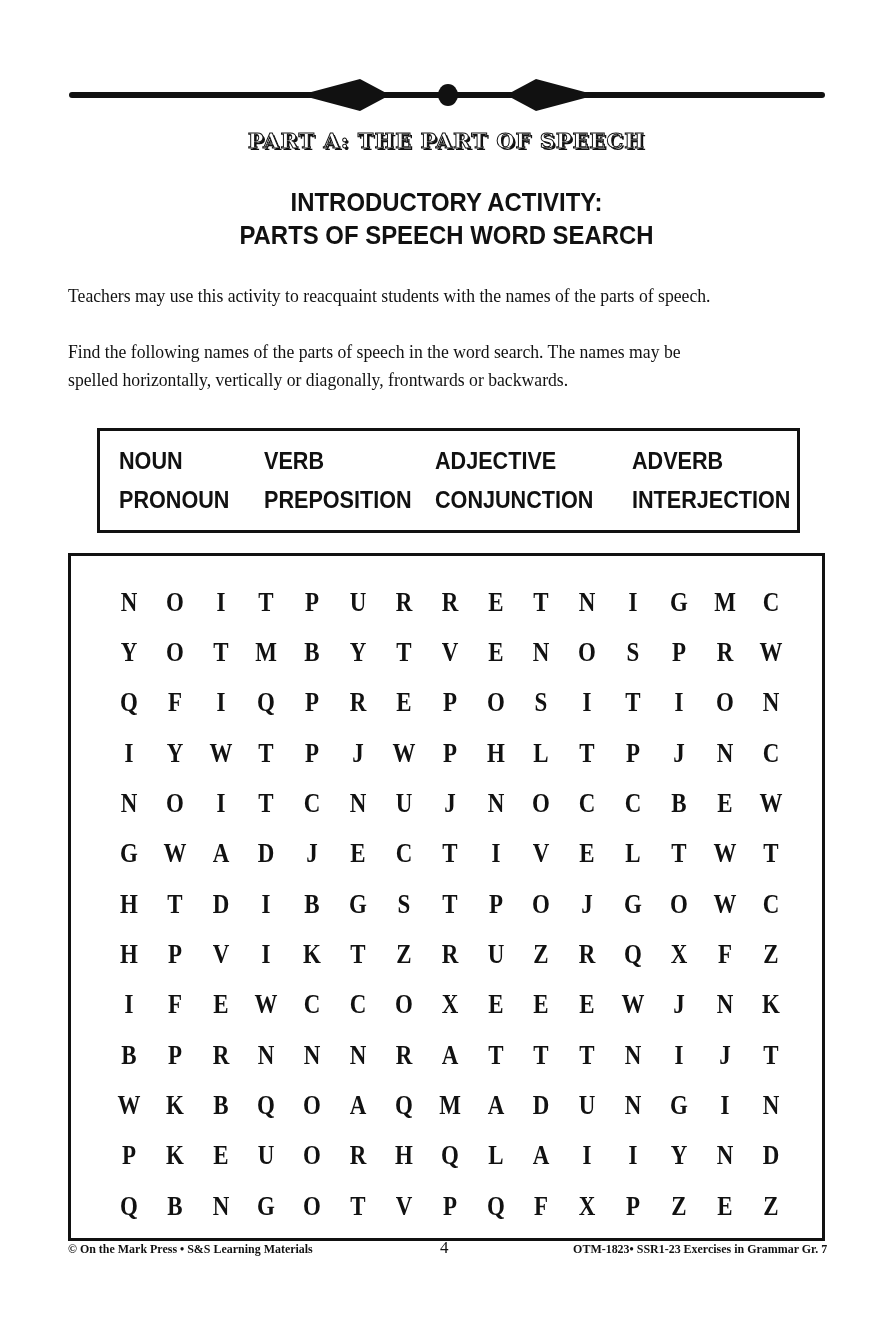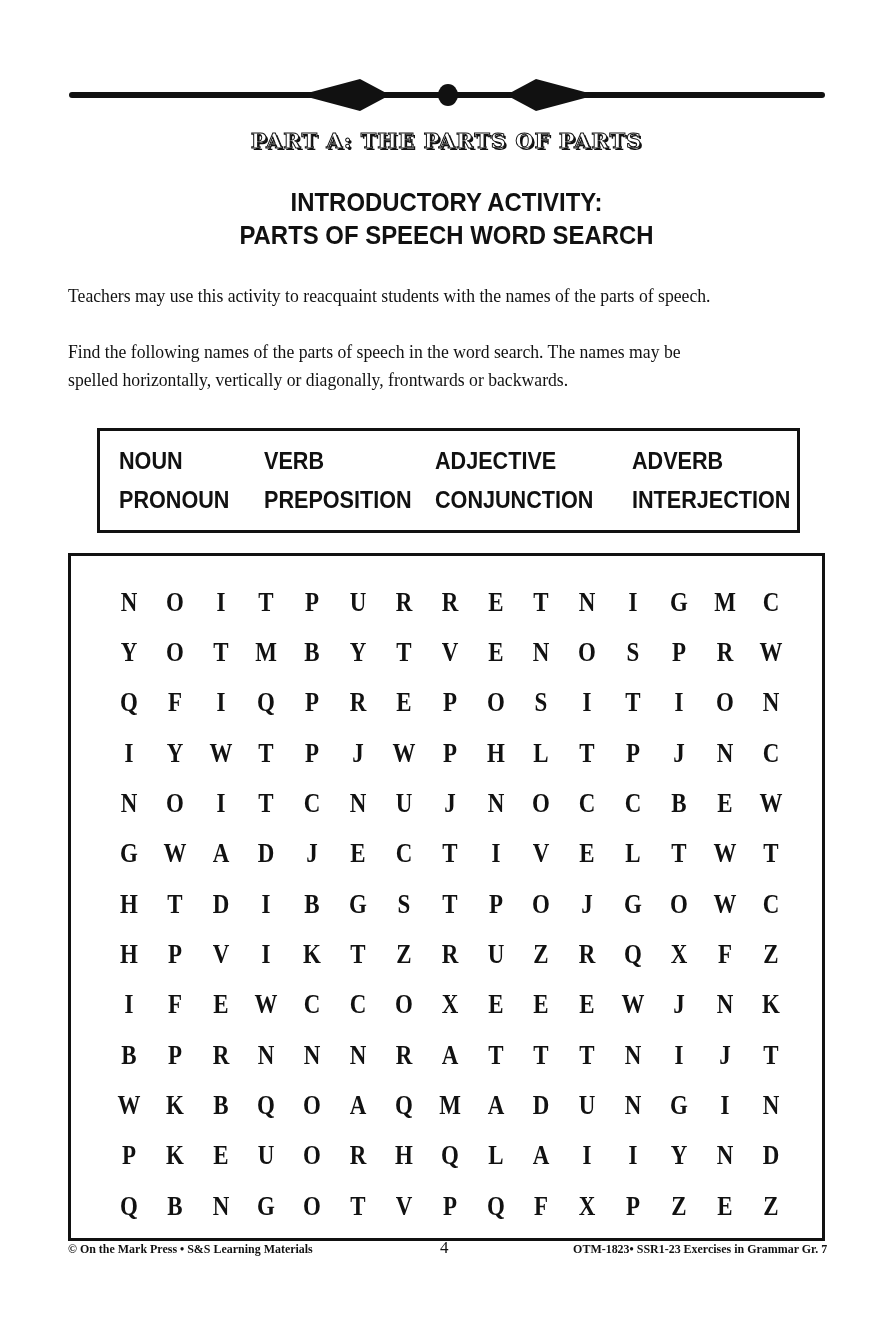--- a/index.html
+++ b/index.html
@@ -65,21 +65,21 @@
 </head>
 <body>
 
 <svg class="ornament" viewBox="0 0 758 38" xmlns="http://www.w3.org/2000/svg">
   <line x1="4" y1="19" x2="754" y2="19" stroke="#111" stroke-width="6" stroke-linecap="round"></line>
   <polygon points="232,19 292,3 322,19 292,35" fill="#111"></polygon>
   <ellipse cx="380" cy="19" rx="10" ry="11" fill="#111"></ellipse>
   <polygon points="438,19 468,3 528,19 468,35" fill="#111"></polygon>
 </svg>
 
-<div class="part-heading">PART A:  THE PARTS OF PARTS</div>
+<div class="part-heading">PART A:  THE PART OF SPEECH</div>
 
 <div class="title">
   <div>INTRODUCTORY ACTIVITY:</div>
   <div>PARTS OF SPEECH WORD SEARCH</div>
 </div>
 
 <div class="para para1">Teachers may use this activity to reacquaint students with the names of the parts of speech.</div>
 <div class="para para2">
   <div>Find the following names of the parts of speech in the word search.  The names may be</div>
   <div>spelled horizontally, vertically or diagonally, frontwards or backwards.</div>

